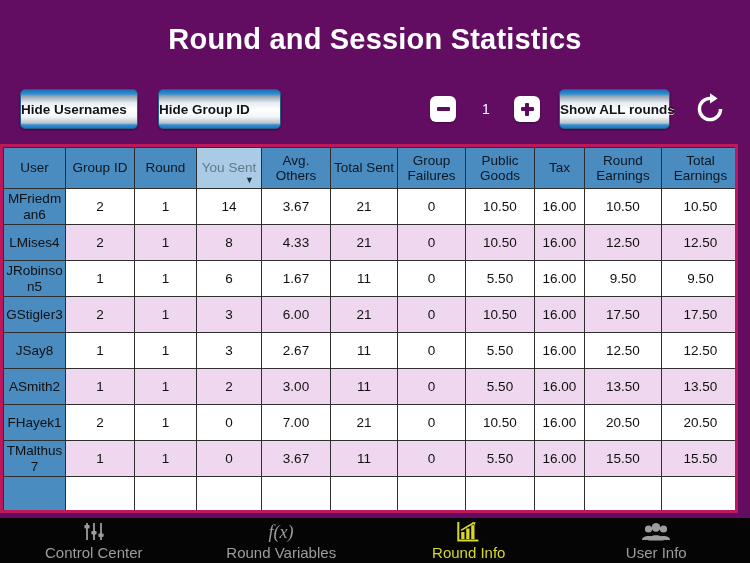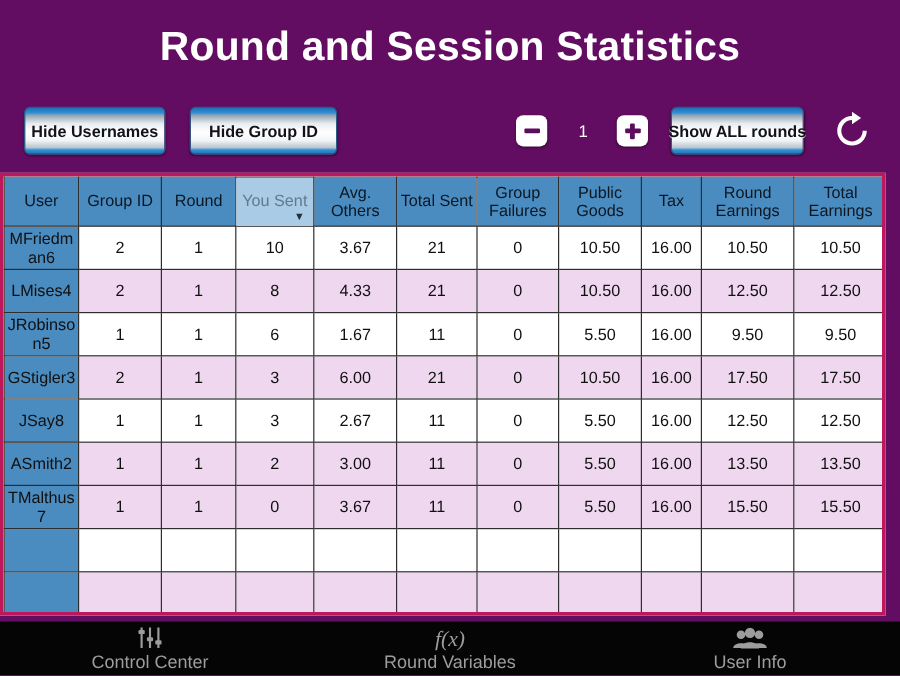--- a/index.html
+++ b/index.html
@@ -27,21 +27,21 @@
 
   
   .title-wrap {
     height: 78px;
     display: flex;
     align-items: center;
     justify-content: center;
   }
   .page-title {
     color: #ffffff;
-    font-size: 34px;
+    font-size: 29px;
     font-weight: bold;
     letter-spacing: 0.2px;
     text-align: center;
     white-space: nowrap;
   }
 
   
   .toolbar {
     height: 62px;
     position: relative;
@@ -55,21 +55,20 @@
     background:
        linear-gradient(to bottom,
          #1f6fb5 0px, #2f8fd6 4px,
          #8fa2b0 6px, #e8edf1 13px,
          #ffffff 20px, #f2f5f7 27px,
          #b9c4cc 33px,
          #2f8fd6 35px, #1b63a4 40px);
     box-shadow: 0 1px 2px rgba(0,0,0,0.45);
     display: flex;
     align-items: center;
-    justify-content: center;
     cursor: pointer;
     box-sizing: border-box;
   }
   .gel-btn span {
     font-size: 13.5px;
     font-weight: bold;
     color: #111318;
     text-shadow: 0 1px 0 rgba(255,255,255,0.75);
     white-space: nowrap;
   }
@@ -301,21 +300,21 @@
             <th>Tax</th>
             <th>Round Earnings</th>
             <th>Total Earnings</th>
           </tr>
       </thead>
       <tbody id="table-body">
           <tr>
             <td class="usercell">MFriedman6</td>
             <td>2</td>
             <td>1</td>
-            <td>10</td>
+            <td>14</td>
             <td>3.67</td>
             <td>21</td>
             <td>0</td>
             <td>10.50</td>
             <td>16.00</td>
             <td>10.50</td>
             <td>10.50</td>
           </tr>
           <tr class="alt">
             <td class="usercell">LMises4</td>
@@ -374,20 +373,33 @@
             <td>1</td>
             <td>1</td>
             <td>2</td>
             <td>3.00</td>
             <td>11</td>
             <td>0</td>
             <td>5.50</td>
             <td>16.00</td>
             <td>13.50</td>
             <td>13.50</td>
+          </tr>
+          <tr>
+            <td class="usercell">FHayek1</td>
+            <td>2</td>
+            <td>1</td>
+            <td>0</td>
+            <td>7.00</td>
+            <td>21</td>
+            <td>0</td>
+            <td>10.50</td>
+            <td>16.00</td>
+            <td>20.50</td>
+            <td>20.50</td>
           </tr>
           <tr class="alt">
             <td class="usercell">TMalthus7</td>
             <td>1</td>
             <td>1</td>
             <td>0</td>
             <td>3.67</td>
             <td>11</td>
             <td>0</td>
             <td>5.50</td>
@@ -447,20 +459,35 @@
 
     <div class="tab">
       <span class="tab-icon">
         <svg width="34" height="21" viewBox="0 0 34 21">
           <text x="17" y="17" text-anchor="middle" font-family="Liberation Serif, serif" font-size="18" font-style="italic" fill="#9d9d9d">f(x)</text>
         </svg>
       </span>
       <span class="tab-label">Round Variables</span>
     </div>
 
+    <div class="tab active">
+      <span class="tab-icon">
+        <svg width="23" height="21" viewBox="0 0 23 21">
+          <path d="M1.3 1 L1.3 19.6 L21.4 19.6" fill="none" stroke="#d8d82a" stroke-width="2"></path>
+          <g fill="#d8d82a">
+            <rect x="4.2" y="11" width="3.3" height="7"></rect>
+            <rect x="9.2" y="7.5" width="3.3" height="10.5"></rect>
+            <rect x="14.2" y="4.2" width="3.3" height="13.8"></rect>
+          </g>
+          <path d="M4 9.4 L10 5.8 L16.2 2.2" fill="none" stroke="#d8d82a" stroke-width="1.6"></path>
+          <polygon points="18.6,1 14.6,1.6 17.6,4.2" fill="#d8d82a"></polygon>
+        </svg>
+      </span>
+      <span class="tab-label">Round Info</span>
+    </div>
 
     <div class="tab">
       <span class="tab-icon">
         <svg width="30" height="21" viewBox="0 0 30 21">
           <g fill="#9d9d9d">
             <circle cx="7.5" cy="8" r="3.6"></circle>
             <circle cx="22.5" cy="8" r="3.6"></circle>
             <circle cx="15" cy="6.4" r="4.3"></circle>
             <path d="M1 19 C1 13.6 14 13.6 14 19 Z"></path>
             <path d="M16 19 C16 13.6 29 13.6 29 19 Z"></path>

